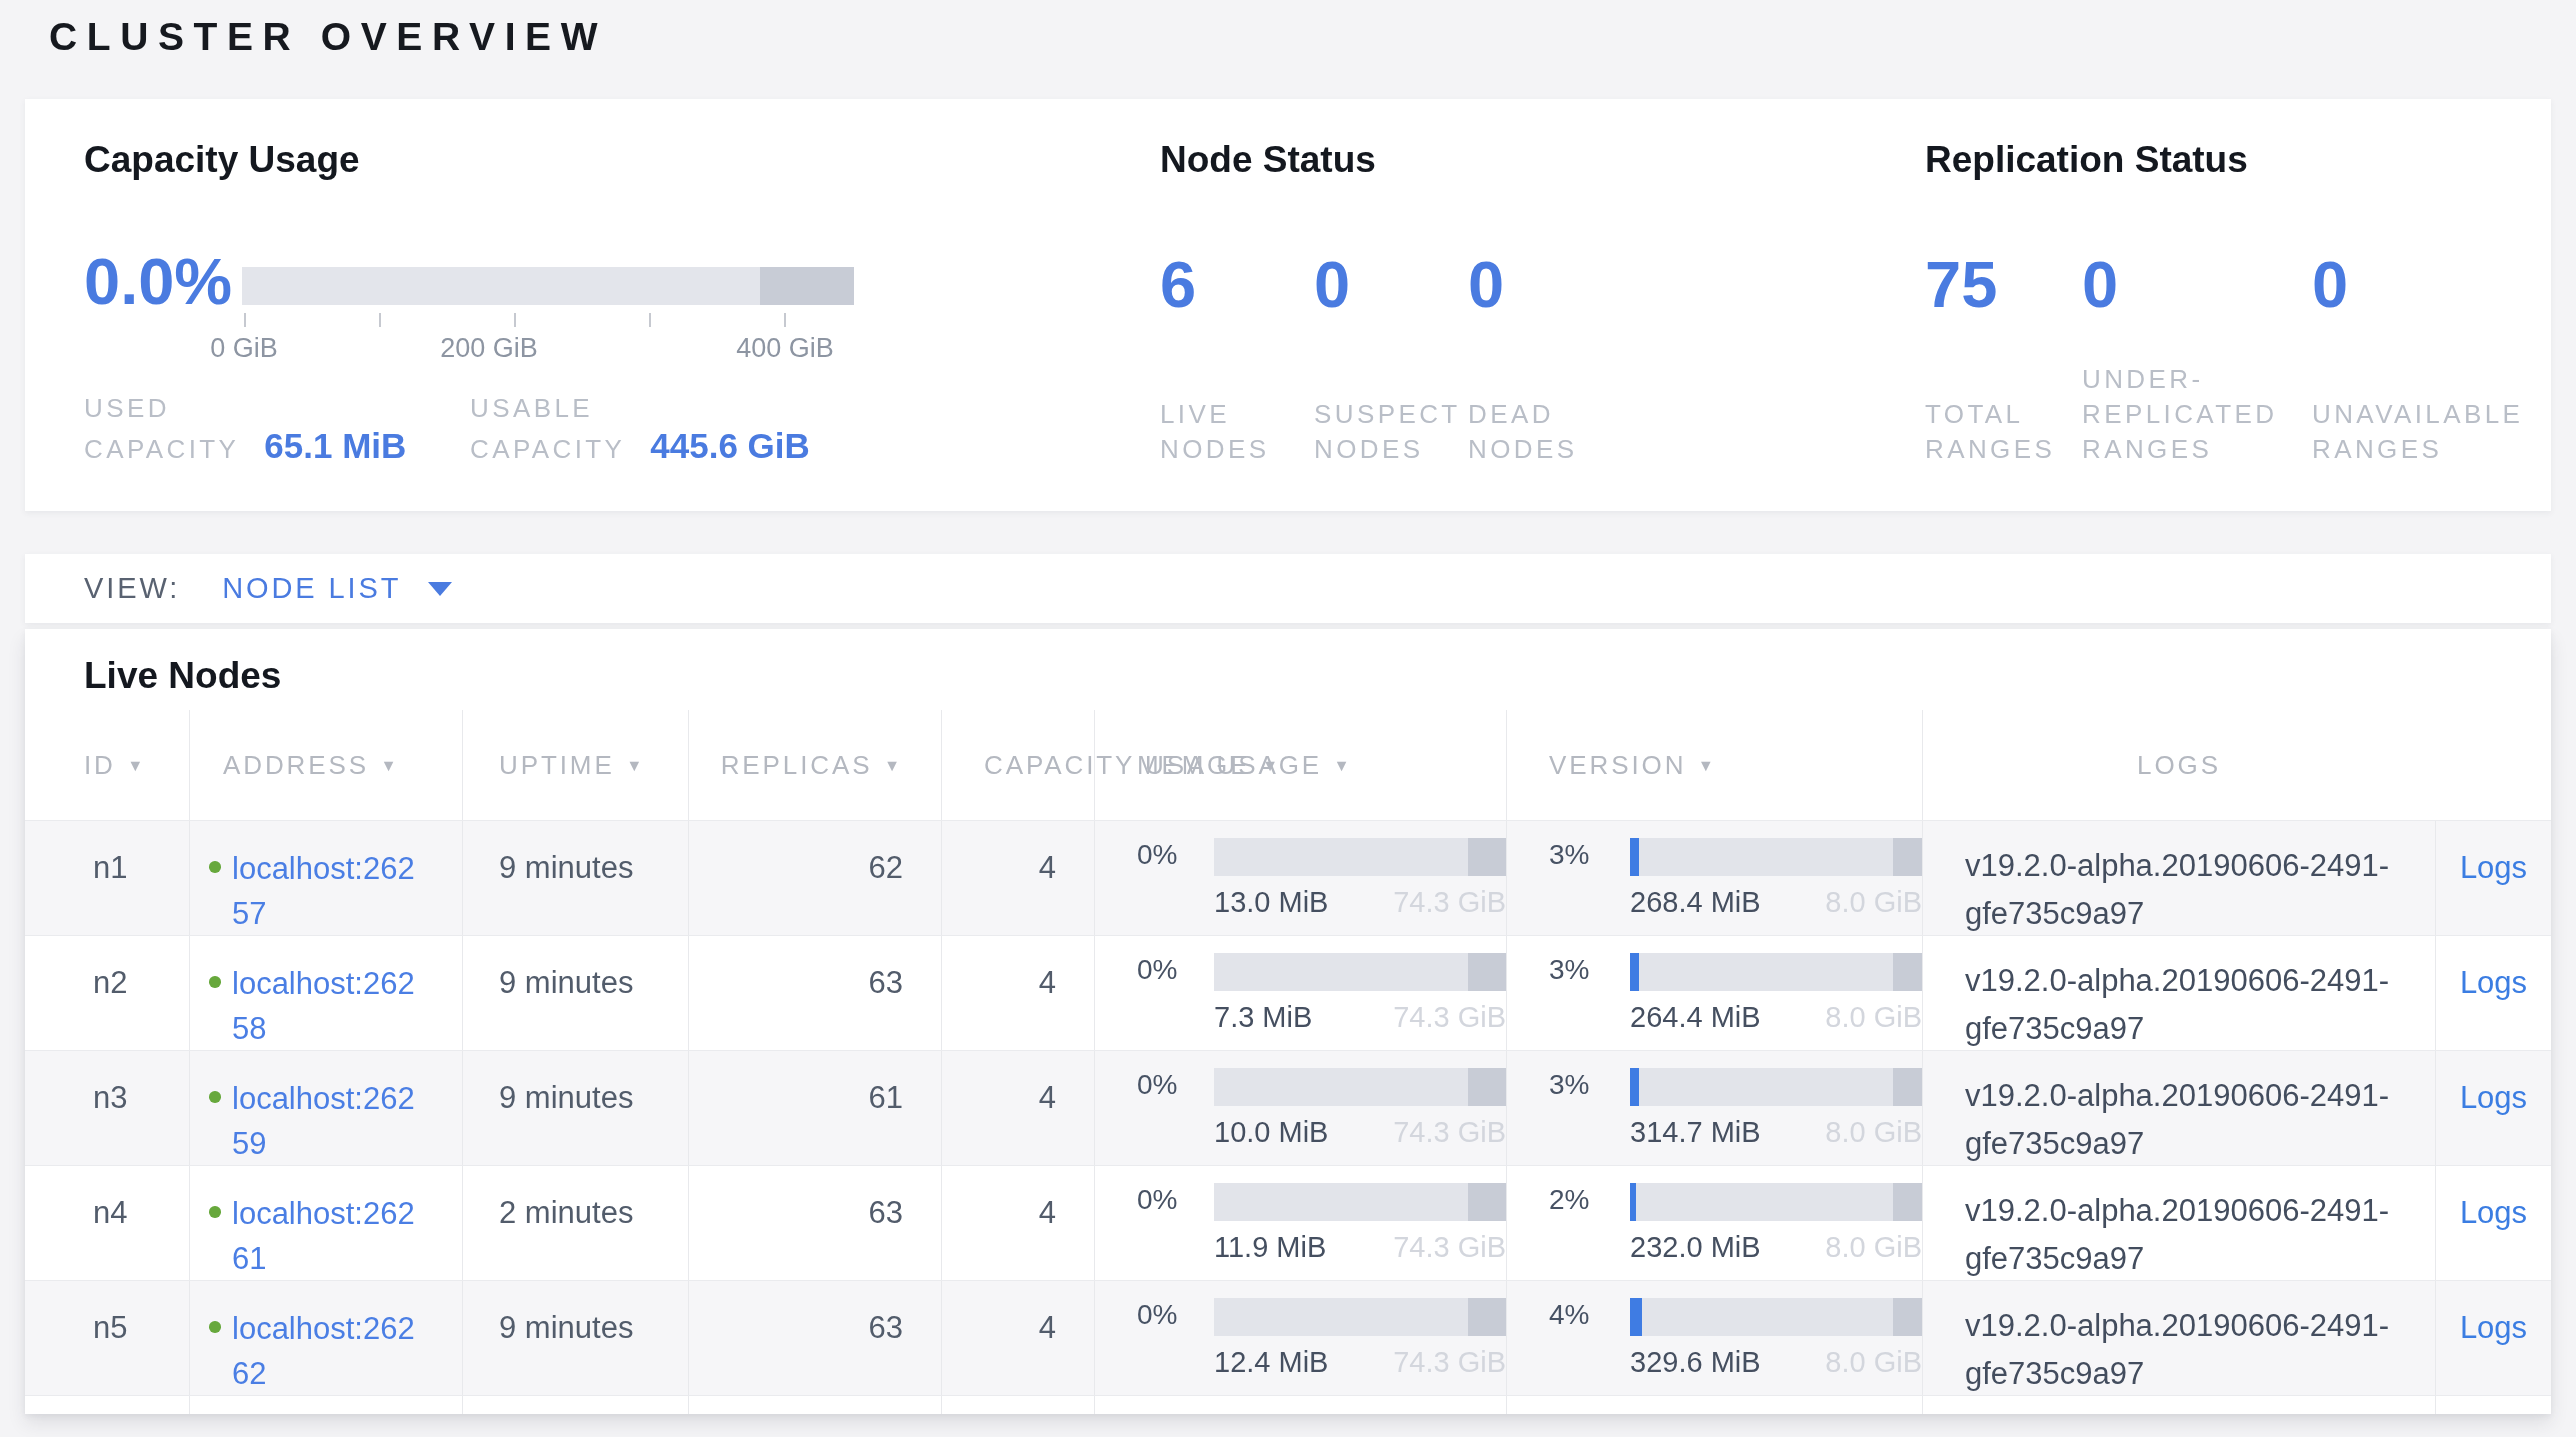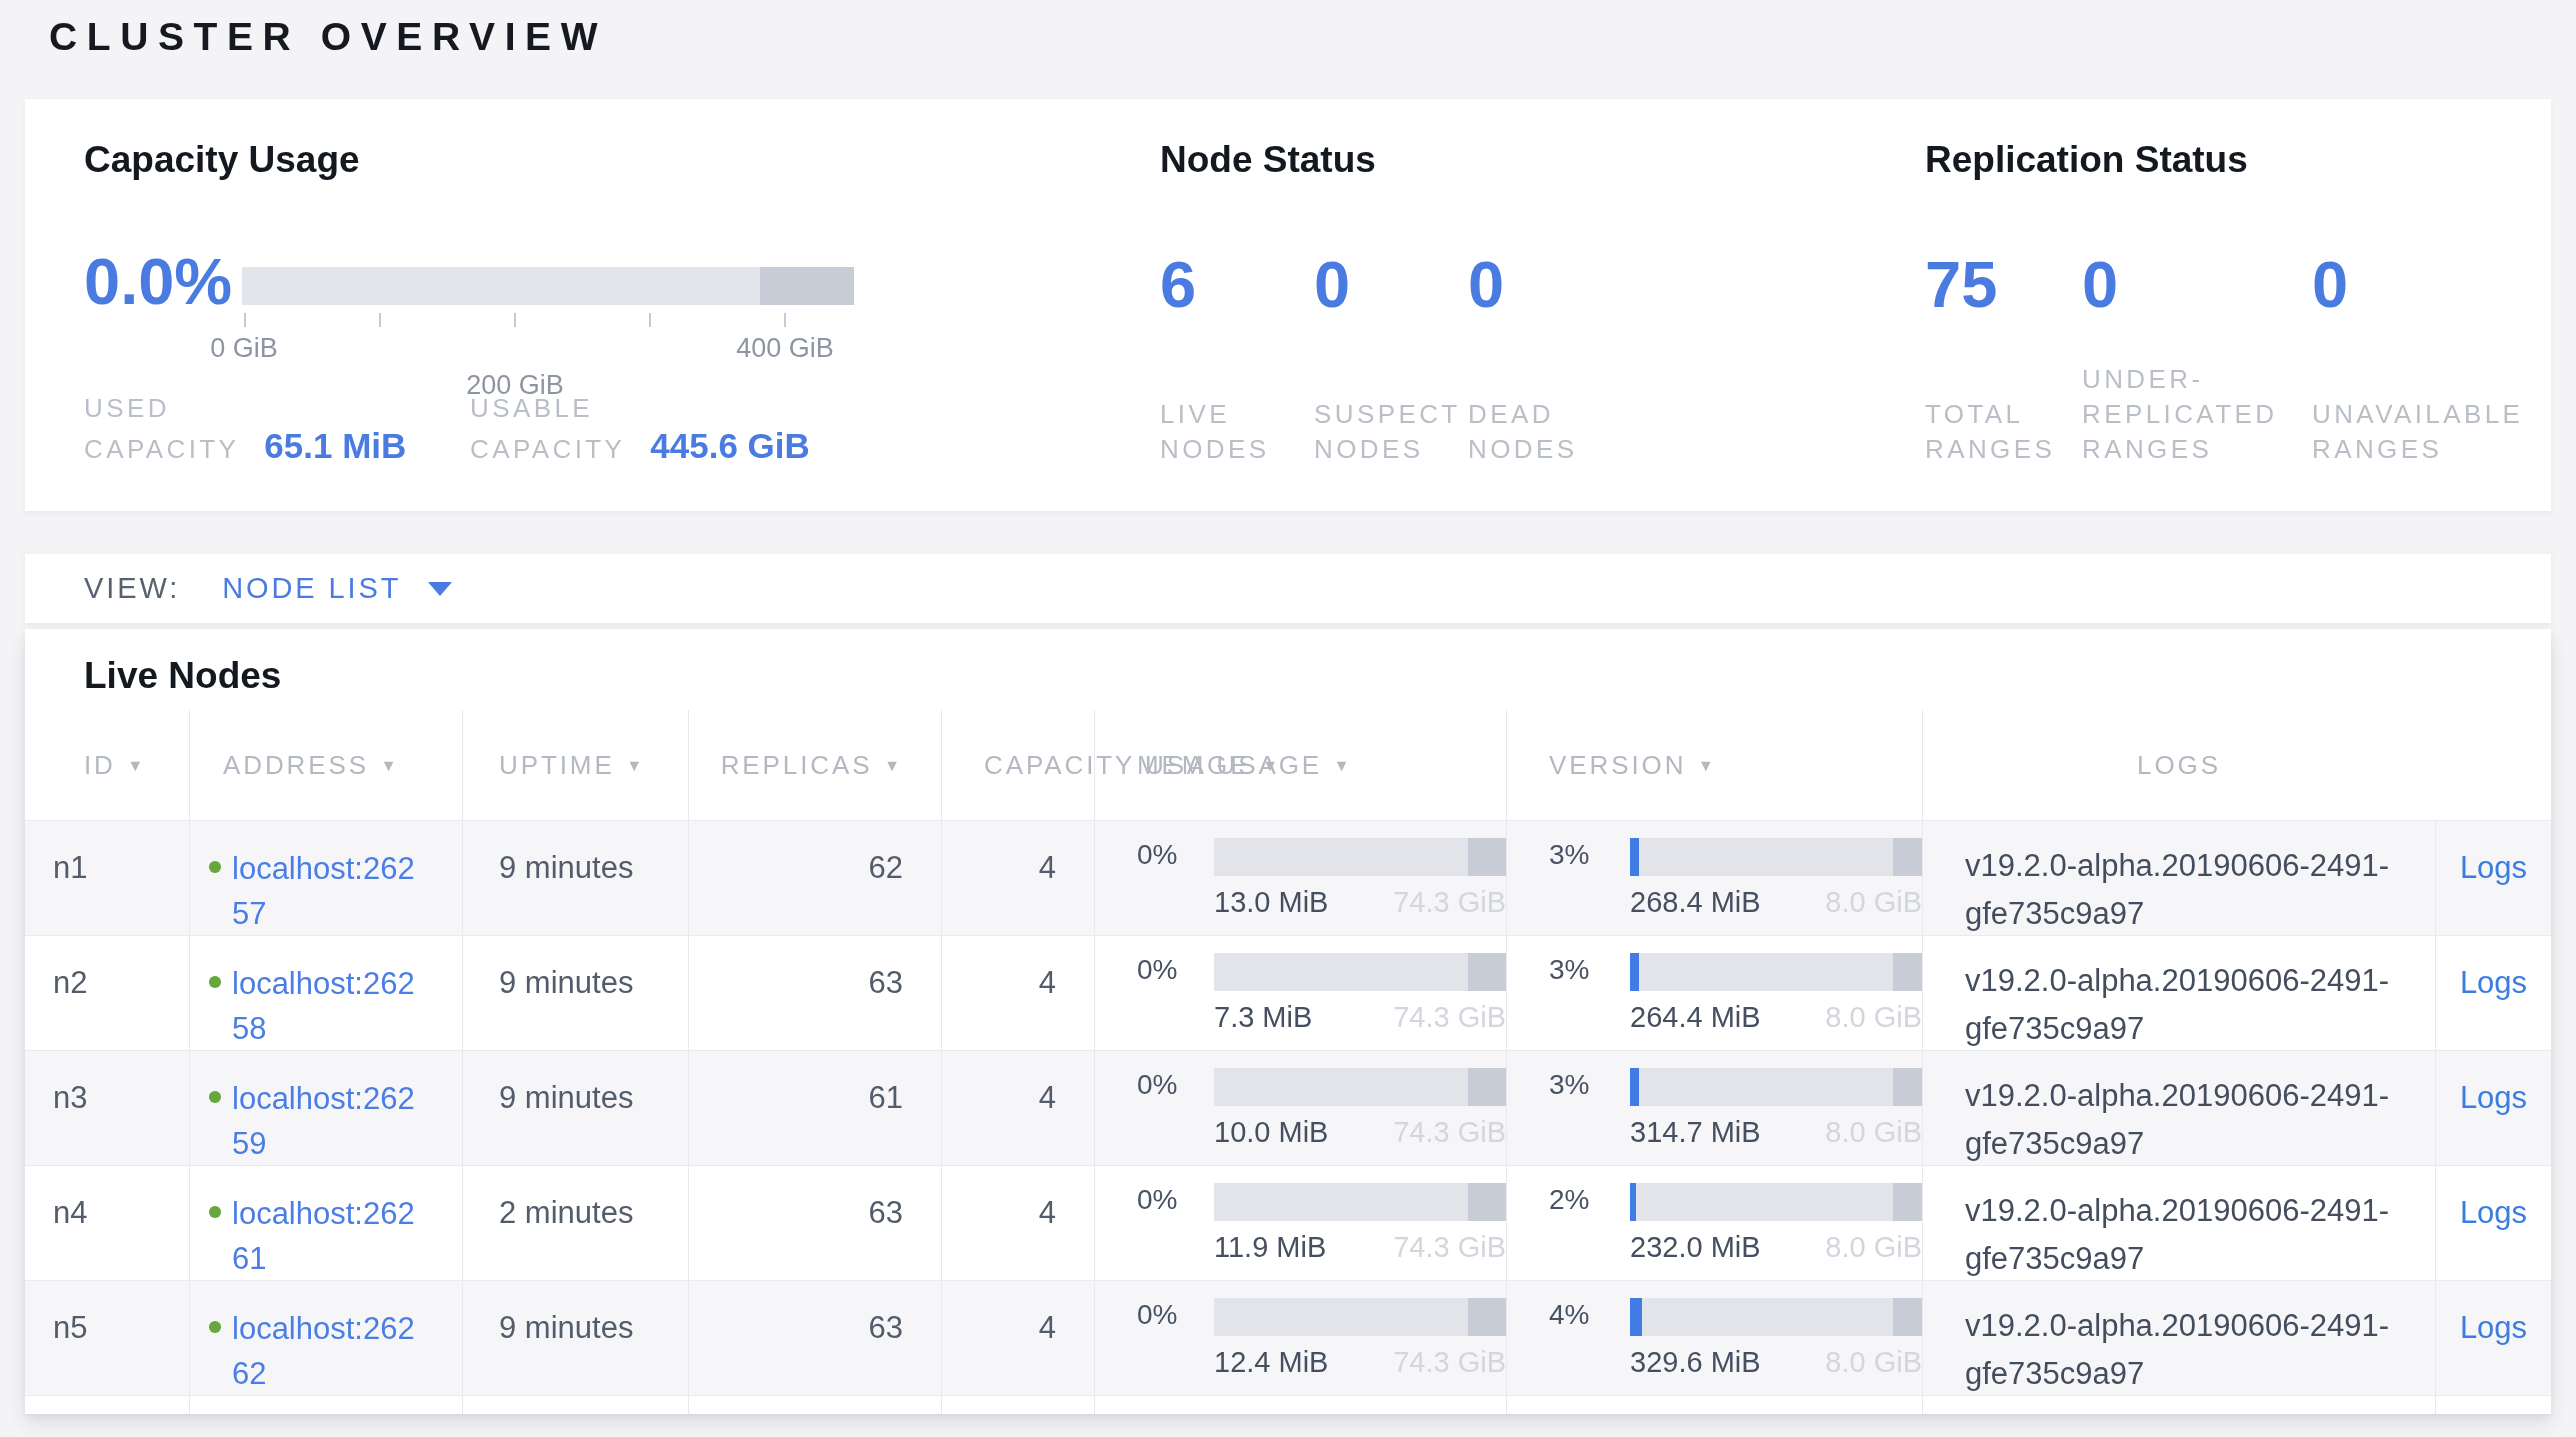--- a/index.html
+++ b/index.html
@@ -65,21 +65,21 @@
   .hcell.c1{ padding-left:33px; }
   .hcell.c2{ padding-left:36px; }
   .hcell.c3,.hcell.c4{ justify-content:flex-end; padding-right:38px; }
   .hcell.c5,.hcell.c6,.hcell.c7{ padding-left:42px; }
   .hcell.c8{ justify-content:center; }
   #rows-container{ position:absolute; left:0; top:191px; width:100%; }
   .node-row{ height:115px; border-top:1.9px solid #eaebee; background:#ffffff; }
   .node-row.alt{ background:#f6f6f8; }
   .cell{ border-left:1.9px solid #e8e9ec; font-size:31px; color:#525c6b; overflow:hidden; }
   .cell:first-child{ border-left:none; }
-  .cell.id{ padding:29px 0 0 28px; }
+  .cell.id{ padding:29px 0 0 68px; }
   .cell.addr{ padding:25px 0 0 19px; display:flex; }
   .status-dot{ width:11.5px; height:11.5px; border-radius:50%; background:#67a83c;
     margin:15.3px 11.5px 0 0; flex:none; }
   .addr-link{ color:#4a7ee4; line-height:45px; cursor:pointer; }
   .addr-link span{ display:block; }
   .cell.uptime{ padding:29px 0 0 36px; }
   .cell.num{ padding:29px 38px 0 0; text-align:right; }
   .cell.usage{ padding:17px 0 0 42px; display:grid;
     grid-template-columns:auto 292px; grid-template-rows:38px auto; }
   .pct-label{ font-size:28px; color:#475264; margin-right:9.6px; align-self:start;
@@ -106,21 +106,21 @@
   <div class="big-num" id="cap-percent">0.0%</div>
   <div id="cap-bar">
     <div class="dark-seg"></div>
   </div>
   <div class="tick" style="left:219px;"></div>
   <div class="tick" style="left:354px;"></div>
   <div class="tick" style="left:489px;"></div>
   <div class="tick" style="left:624px;"></div>
   <div class="tick" style="left:759px;"></div>
   <div class="tick-label" style="left:219px;">0 GiB</div>
-  <div class="tick-label" style="left:490px;margin-top:37px;">200 GiB</div>
+  <div class="tick-label" style="left:464px;">200 GiB</div>
   <div class="tick-label" style="left:760px;">400 GiB</div>
 
   <div class="cap-stat" style="left:59px;">
     <div class="stat-label">USED</div>
     <div class="line2">
       <span class="stat-label">CAPACITY</span>
       <span class="val">65.1 MiB</span>
     </div>
   </div>
   <div class="cap-stat" style="left:445px;">

